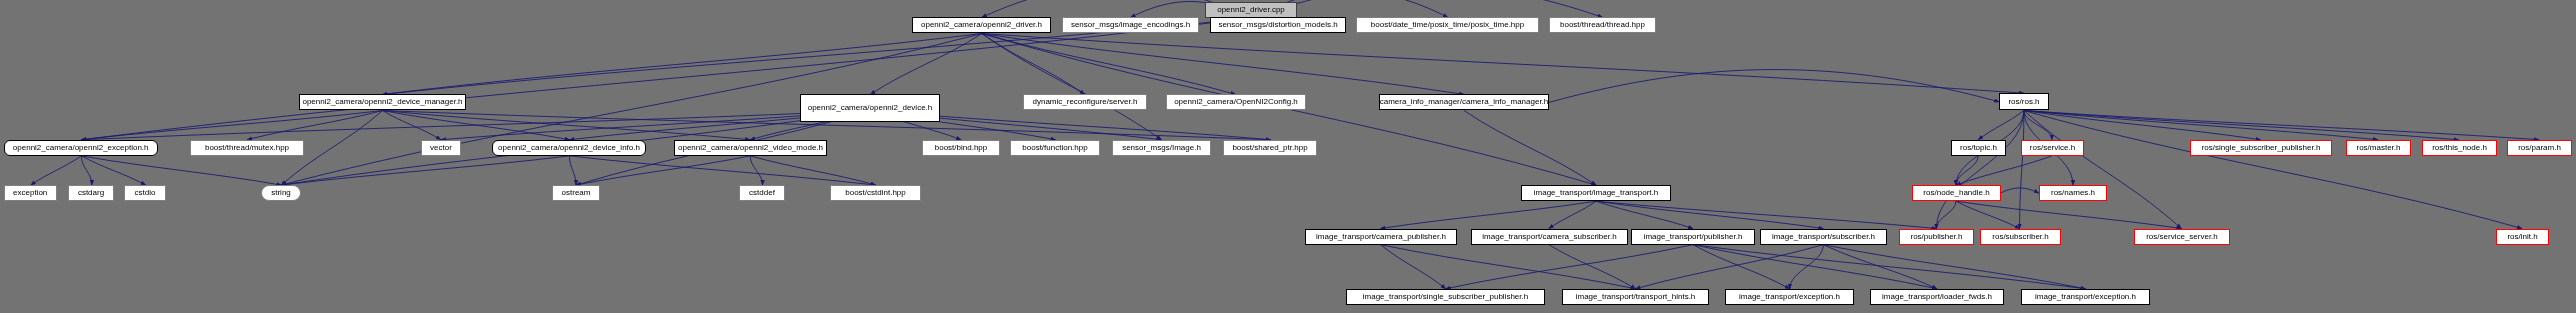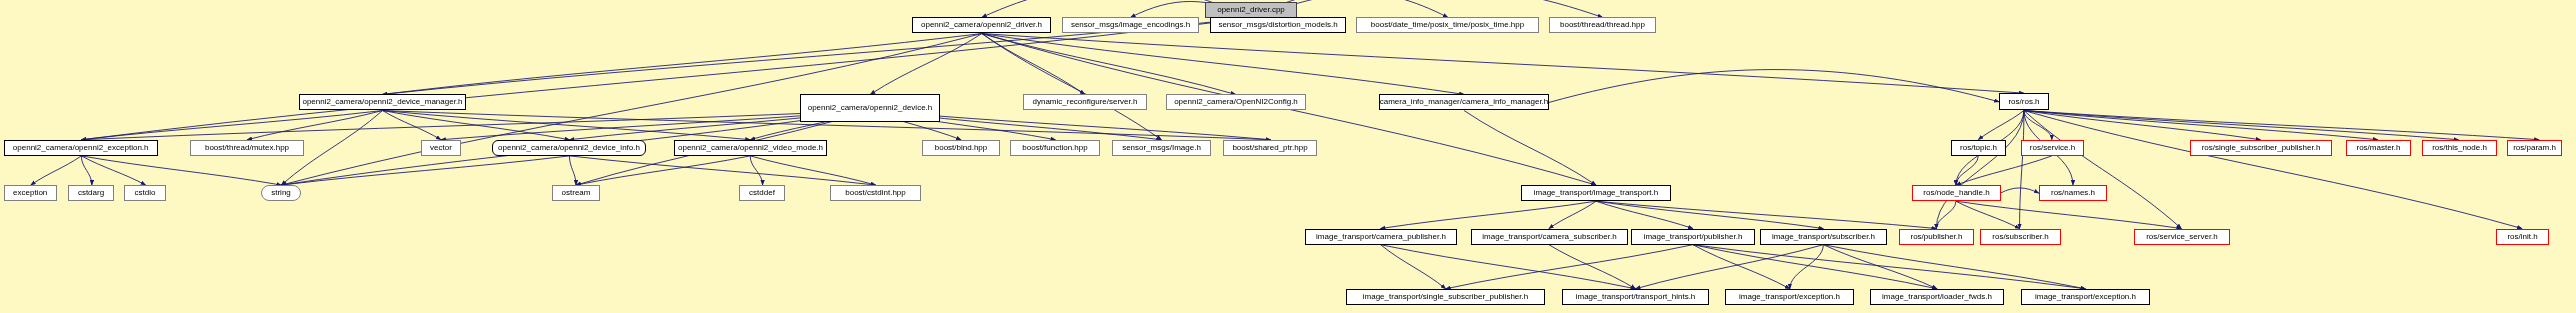--- a/index.html
+++ b/index.html
@@ -1,16 +1,16 @@
 <!DOCTYPE html>
 <html style="font-size:10px"><head>
 <meta charset="utf-8">
 <style>
   html,body{margin:0;padding:0;background:#ffffff;}
-  #canvas{position:relative;width:2576px;height:313px;background:#fef9c3;
+  #canvas{position:relative;width:2576px;height:313px;background:#737373;
           font-family:"Liberation Sans", sans-serif;overflow:hidden;}
   svg.edges{position:absolute;left:0;top:0;width:2576px;height:313px;pointer-events:none;}
   .node{position:absolute;box-sizing:border-box;display:flex;align-items:center;
         justify-content:center;background:#ffffff;border:0.6px solid #808080;
         color:#000000;font-size:8px;line-height:1;white-space:nowrap;height:16px;}
   .node.b{border:0.6px solid #000000;}
   .node.red{border:0.6px solid #ff0000;}
   .node.root{background:#c0c0c0;border:0.6px solid #404040;}
 </style>
 </head>
@@ -135,21 +135,21 @@
       </div>
       <div class="node" style="left: 1166px; top: 94px; width: 140px; height: 16px;">
         <span>openni2_camera/OpenNI2Config.h</span>
       </div>
       <div class="node b" style="left: 1379px; top: 94px; width: 170px; height: 16px;">
         <span>camera_info_manager/camera_info_manager.h</span>
       </div>
       <div class="node b" style="left: 1999px; top: 93px; width: 50px; height: 17.4px;">
         <span>ros/ros.h</span>
       </div>
-      <div class="node b" style="left: 3.7px; top: 140px; width: 154px; height: 16px;">
+      <div class="node b" style="left: 3.7px; top: 140px; width: 154px; height: 16px; border-radius: 6px;">
         <span>openni2_camera/openni2_exception.h</span>
       </div>
       <div class="node" style="left: 190px; top: 140px; width: 114px; height: 16px;">
         <span>boost/thread/mutex.hpp</span>
       </div>
       <div class="node" style="left: 421px; top: 140px; width: 40px; height: 16px;">
         <span>vector</span>
       </div>
       <div class="node b" style="left: 492px; top: 140px; width: 154px; height: 16px; border-radius: 6px;">
         <span>openni2_camera/openni2_device_info.h</span>
@@ -177,21 +177,21 @@
       </div>
       <div class="node red" style="left: 2190px; top: 140px; width: 142px; height: 16px;">
         <span>ros/single_subscriber_publisher.h</span>
       </div>
       <div class="node red" style="left: 2346px; top: 140px; width: 65px; height: 16px;">
         <span>ros/master.h</span>
       </div>
       <div class="node red" style="left: 2422px; top: 140px; width: 75px; height: 16px;">
         <span>ros/this_node.h</span>
       </div>
-      <div class="node red" style="left: 2507px; top: 140px; width: 55px; height: 16px;">
+      <div class="node red" style="left: 2507px; top: 140px; width: 65px; height: 16px;">
         <span>ros/param.h</span>
       </div>
       <div class="node" style="left: 3.7px; top: 185px; width: 53px; height: 16px;">
         <span>exception</span>
       </div>
       <div class="node" style="left: 68px; top: 185px; width: 46px; height: 16px;">
         <span>cstdarg</span>
       </div>
       <div class="node" style="left: 124px; top: 185px; width: 42px; height: 16px;">
         <span>cstdio</span>

